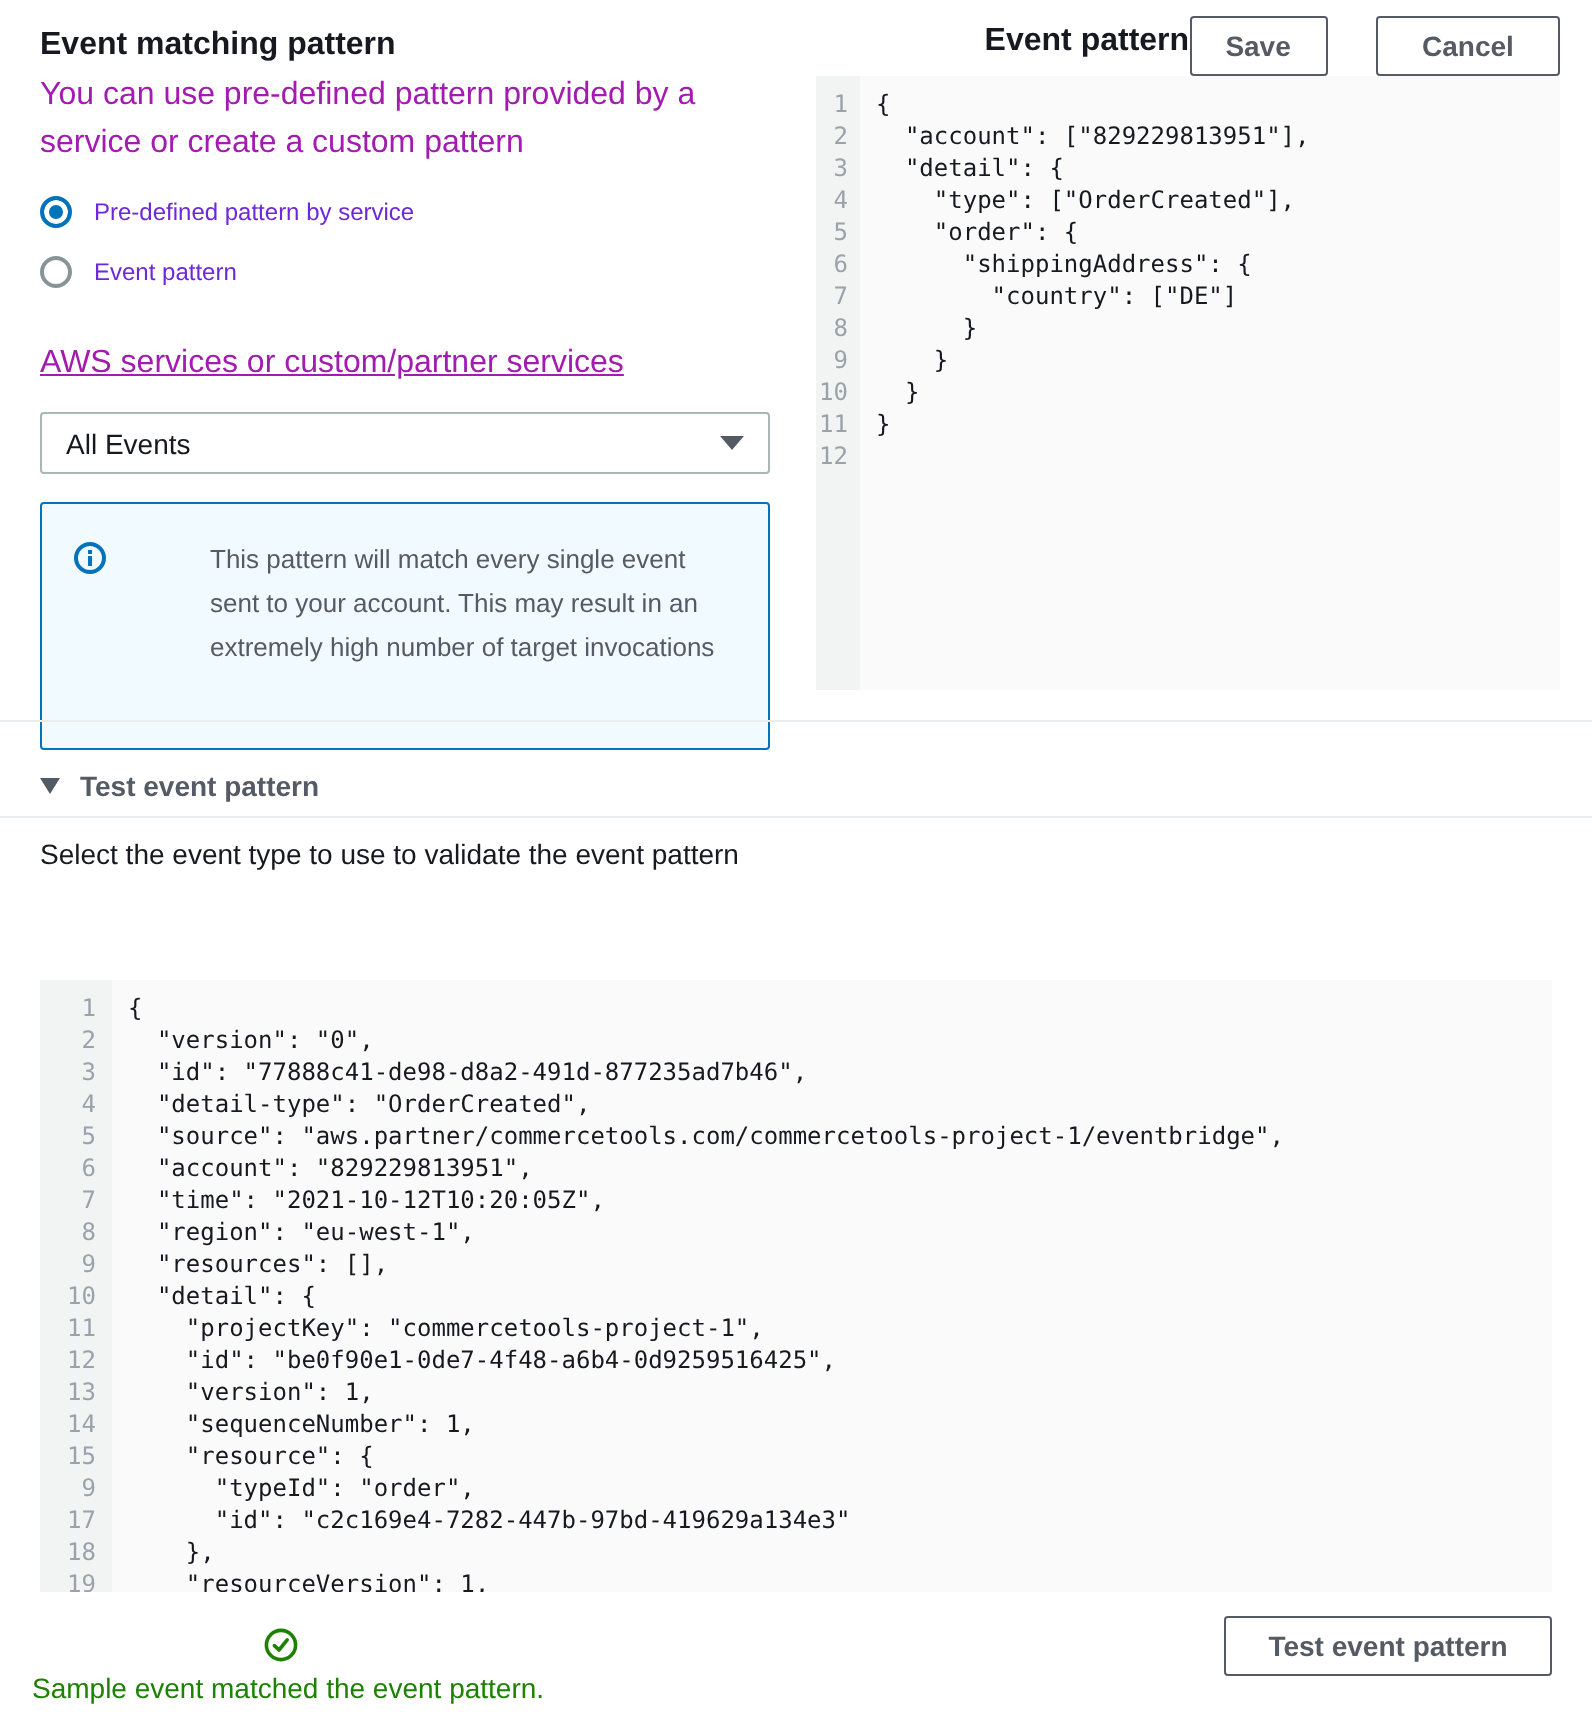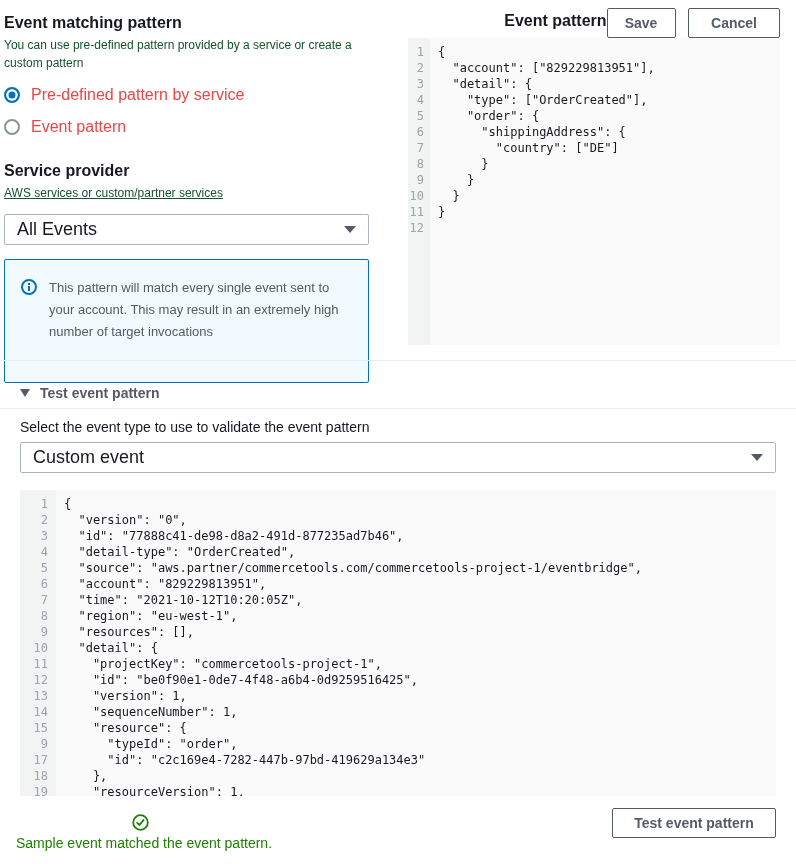--- a/index.html
+++ b/index.html
@@ -1,50 +1,50 @@
 <!DOCTYPE html>
 <html><head>
 <meta charset="utf-8">
 <style>
   * { margin:0; padding:0; box-sizing:border-box; }
   html,body { width:796px; height:864px; background:#ffffff;
     font-family:"Liberation Sans", sans-serif; color:#16191f; }
   .page { position:relative; width:796px; height:864px; overflow:hidden; background:#fff; }
 
   
-  .left-col { position:absolute; left:4px; top:14px; width:365px; }
+  .left-col { position:absolute; left:20px; top:14px; width:365px; }
   .section-title { font-size:16px; font-weight:bold; color:#16191f; margin-bottom:4px; }
-  .section-desc { font-size:12px; color:#14532d; line-height:1.5; margin-bottom:10px; }
+  .section-desc { font-size:16px; color:#a21caf; line-height:1.5; margin-bottom:10px; }
   .radio-row { display:flex; align-items:center; margin:14px 0; cursor:pointer; }
   .radio-outer { width:16px; height:16px; border-radius:50%; border:2px solid #879596;
     background:#fff; margin-right:11px; flex:0 0 16px; position:relative; }
   .radio-row.selected .radio-outer { border-color:#0073bb; background:#0073bb;
     box-shadow:inset 0 0 0 2.5px #ffffff; }
   .radio-row.selected .radio-outer::after { content:""; position:absolute; left:3px; top:3px;
     width:6px; height:6px; border-radius:50%; background:#0073bb; }
-  .radio-label { font-size:16px; color:#ef4444;text-align:right; }
+  .radio-label { font-size:12px; color:#6d28d9;text-align:right; }
   .sp-block { margin-top:26px; }
   .dropdown { height:31px; border:1px solid #aab7b8; border-radius:2px; background:#fff;
     display:flex; align-items:center; justify-content:space-between; padding:0 12px;
-    font-size:18px; color:#16191f; cursor:pointer; margin-top:6px;gap:20px; }
+    font-size:14px; color:#16191f; cursor:pointer; margin-top:6px;gap:20px; }
   .caret { width:0; height:0; border-left:6px solid transparent; border-right:6px solid transparent;
     border-top:7px solid #545b64; }
   .info-box { margin-top:14px; border:1px solid #0073bb; border-radius:2px; background:#f1faff;
     padding:17px 16px; display:flex; align-items:flex-start; min-height:124px; }
   .info-icon { flex:0 0 16px; margin-right:12px; margin-top:2px; }
-  .info-text { font-size:13px; color:#545b64; line-height:22px; }
+  .info-text { font-size:13px; color:#545b64; line-height:22px;margin-left:40px; }
 
   
   .right-col { position:absolute; left:408px; top:8px; width:372px; }
   .rc-header { display:flex; align-items:flex-start; justify-content:flex-end; height:30px; }
   .rc-title { font-size:16px; font-weight:bold; padding-top:4px; }
   .btn { background:#fff; border:1px solid #545b64; border-radius:2px; color:#545b64;
     font-weight:bold; font-size:14px; height:30px; display:inline-flex; align-items:center;
     justify-content:center; cursor:pointer; font-family:"Liberation Sans", sans-serif; }
-  .btn-save { width:69px; margin-right:8px; }
+  .btn-save { width:69px; margin-right:20px; }
   .btn-cancel { width:92px; }
 
   
   .editor { position:relative; background:#fafafa; overflow:hidden; }
   .editor-top { position:absolute; left:0; top:30px; width:372px; height:307px; }
   .gutter-bg { position:absolute; left:0; top:0; bottom:0; background:#f2f3f3; }
   .code-rows { position:relative; padding-top:6px; }
   .code-row { display:flex; height:16px; line-height:16px;
     font-family:"DejaVu Sans Mono", monospace; font-size:12px; }
   .gutter-num { color:#9aa3ab; text-align:right; flex:none; }
@@ -83,21 +83,20 @@
     <div class="radio-row selected">
       <span class="radio-outer"></span>
       <span class="radio-label">Pre-defined pattern by service</span>
     </div>
     <div class="radio-row">
       <span class="radio-outer"></span>
       <span class="radio-label">Event pattern</span>
     </div>
 
     <div class="sp-block">
-      <div class="section-title">Service provider</div>
       <div class="section-desc" style="margin-bottom:12px;text-decoration:underline;">AWS services or custom/partner services</div>
       <div class="dropdown">
         <span>All Events</span>
         <span class="caret"></span>
       </div>
     </div>
 
     <div class="info-box">
       <span class="info-icon">
         <svg width="16" height="16" viewBox="0 0 16 16">
@@ -175,24 +174,20 @@
 
   <div class="divider" style="top:360px;"></div>
 
   <div class="test-header">
     <span class="tri-down"></span>
     <span class="test-header-label">Test event pattern</span>
   </div>
   <div class="divider" style="top:408px;"></div>
 
   <div class="select-label">Select the event type to use to validate the event pattern</div>
-  <div class="dropdown dd-bottom">
-    <span>Custom event</span>
-    <span class="caret"></span>
-  </div>
 
   <div class="editor editor-bottom g36">
     <div class="gutter-bg"></div>
     <div class="code-rows">
         <div class="code-row">
           <span class="gutter-num">1</span>
           <span class="code-text">{</span>
         </div>
         <div class="code-row">
           <span class="gutter-num">2</span>

